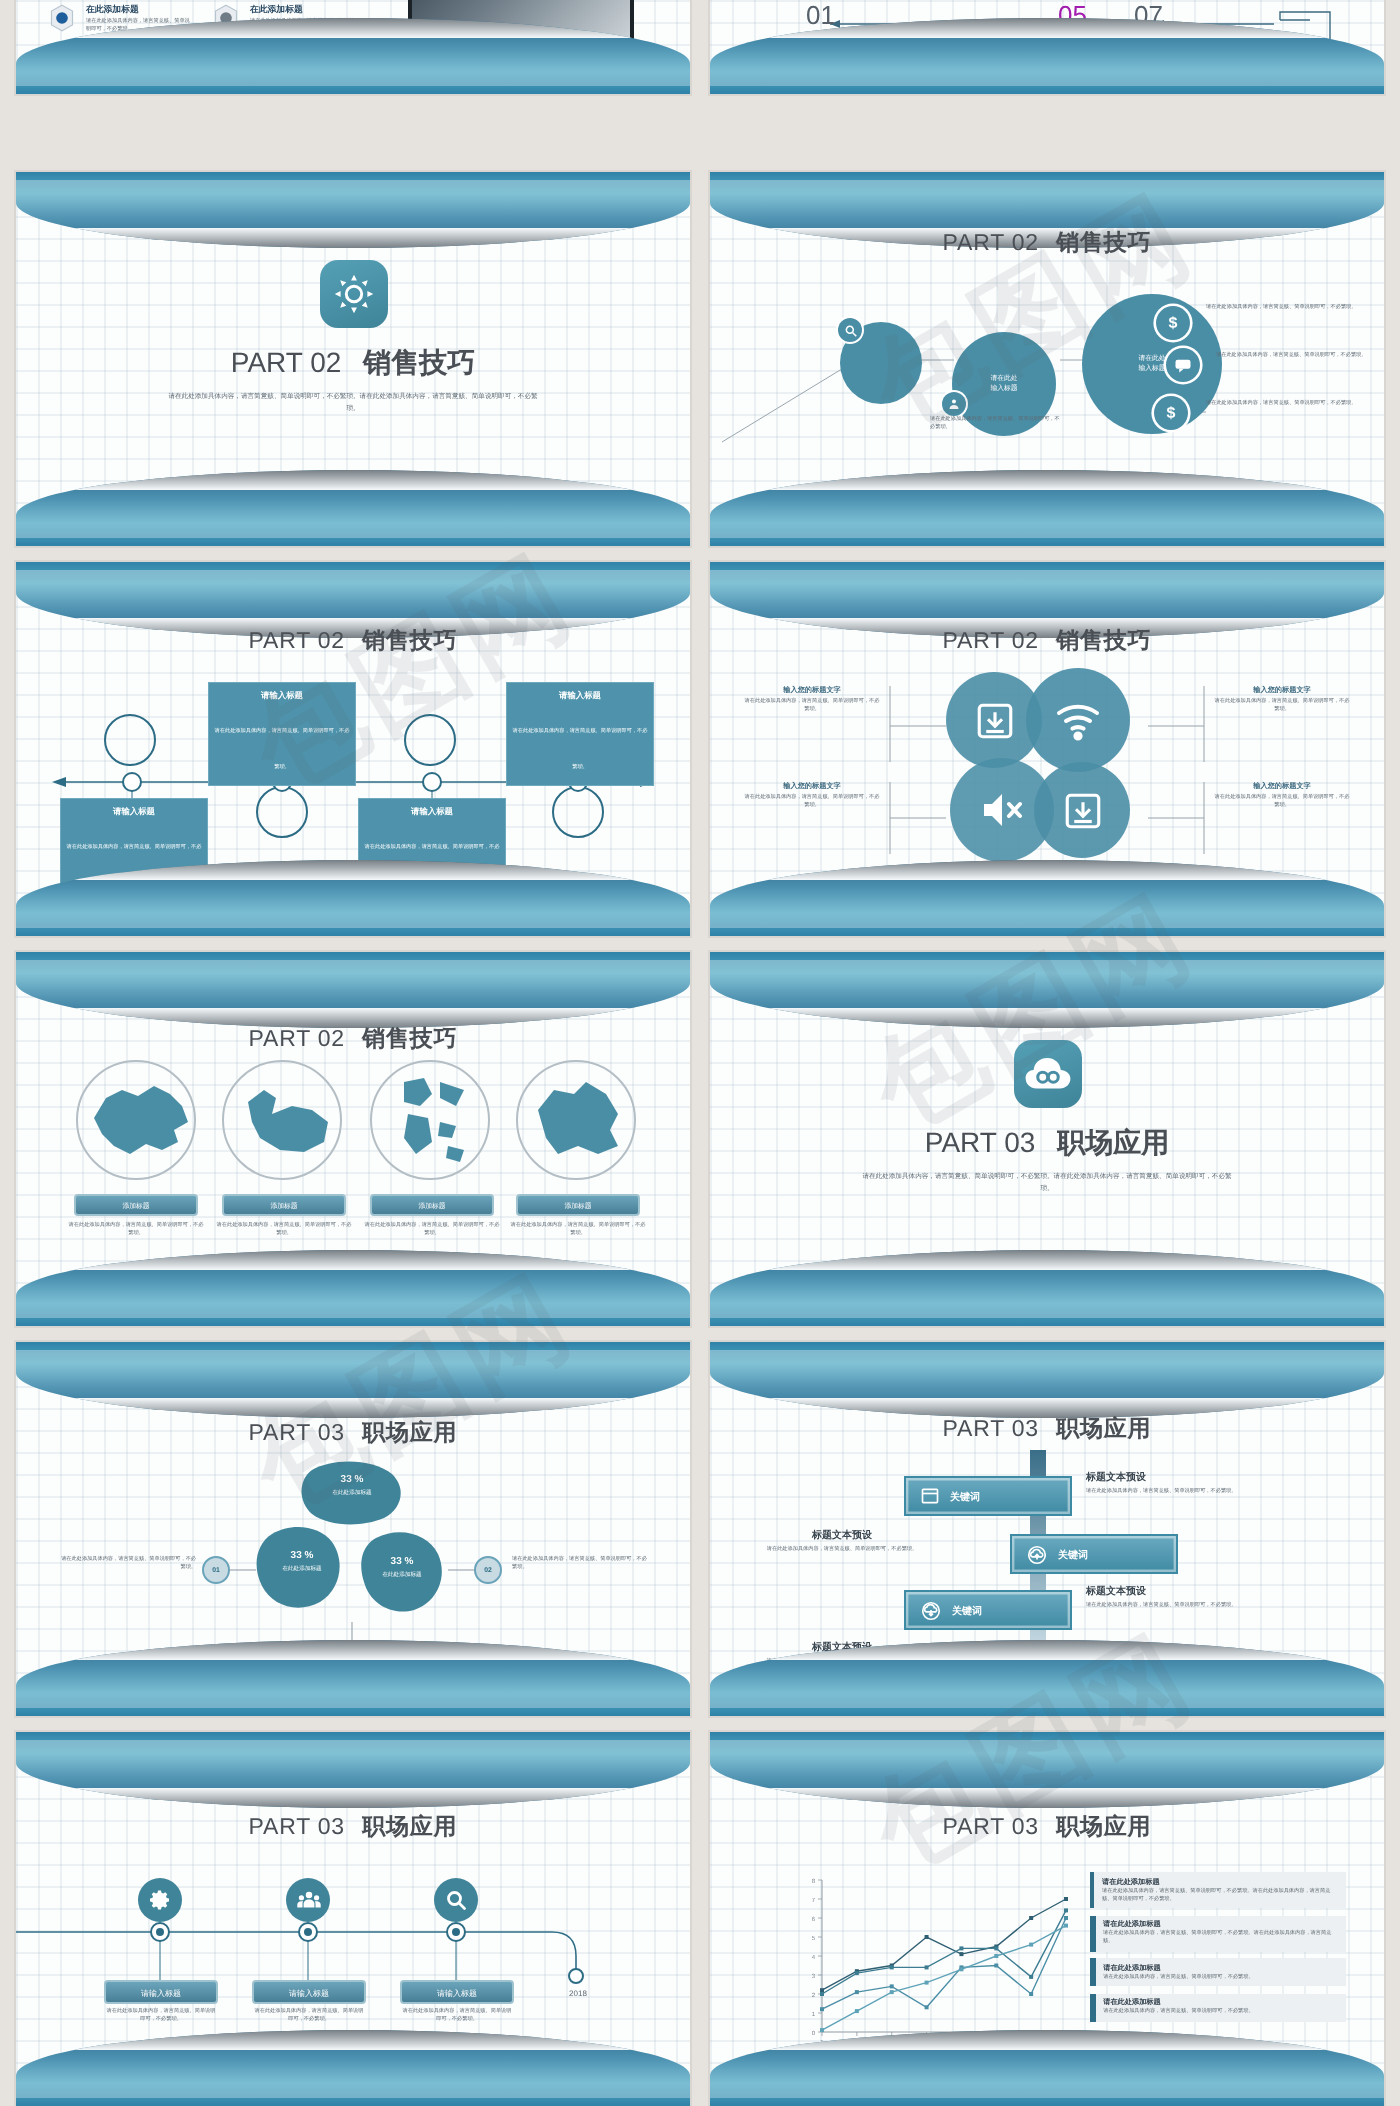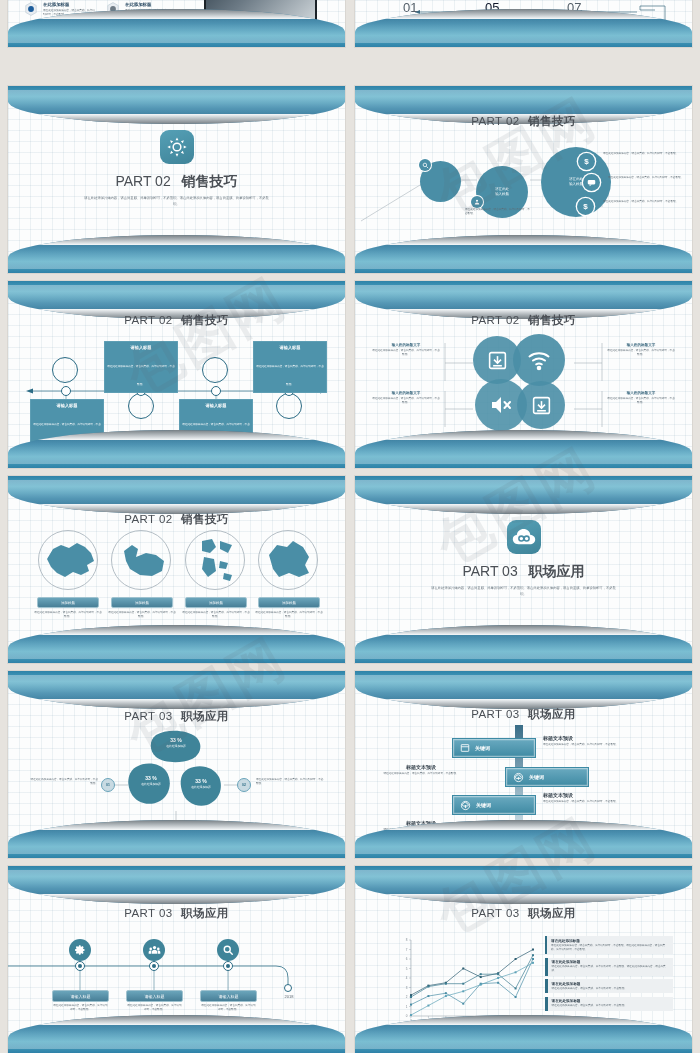--- a/index.html
+++ b/index.html
@@ -159,21 +159,21 @@
         <circle cx="200" cy="8" r="1.4" fill="#3d6a80"></circle>
         <line x1="222" y1="8" x2="282" y2="8" stroke="#3d6a80" stroke-width=".7"></line>
         <polygon points="222,8 227,6 227,10" fill="#3d6a80"></polygon>
       </svg>
       <div style="position:absolute;left:48px;top:1px;width:75px;">
         <div style="font-size:13px;color:#55606a;line-height:1;">01</div>
         <div class="sub" style="margin-top:2px;">请输入标题</div>
         <div class="tiny" style="width:58px;margin-top:1.5px;">请在此处添加具体内容，请言简意赅、简单说明即可，不必繁琐。</div>
       </div>
       <div style="position:absolute;left:130px;top:1px;width:75px;">
-        <div style="font-size:13px;color:#0f172a;line-height:1;">05</div>
+        <div style="font-size:13px;color:#a21caf;line-height:1;margin-left:44px;">05</div>
         <div class="sub" style="margin-top:2px;">请输入标题</div>
         <div class="tiny" style="width:58px;margin-top:1.5px;">请在此处添加具体内容，请言简意赅、简单说明即可，不必繁琐。</div>
       </div>
       <div style="position:absolute;left:212px;top:1px;width:75px;">
         <div style="font-size:13px;color:#55606a;line-height:1;">07</div>
         <div class="sub" style="margin-top:2px;">请输入标题</div>
         <div class="tiny" style="width:58px;margin-top:1.5px;">请在此处添加具体内容，请言简意赅、简单说明即可，不必繁琐。</div>
       </div>
     </div>
     <div class="wave-bot"></div>

